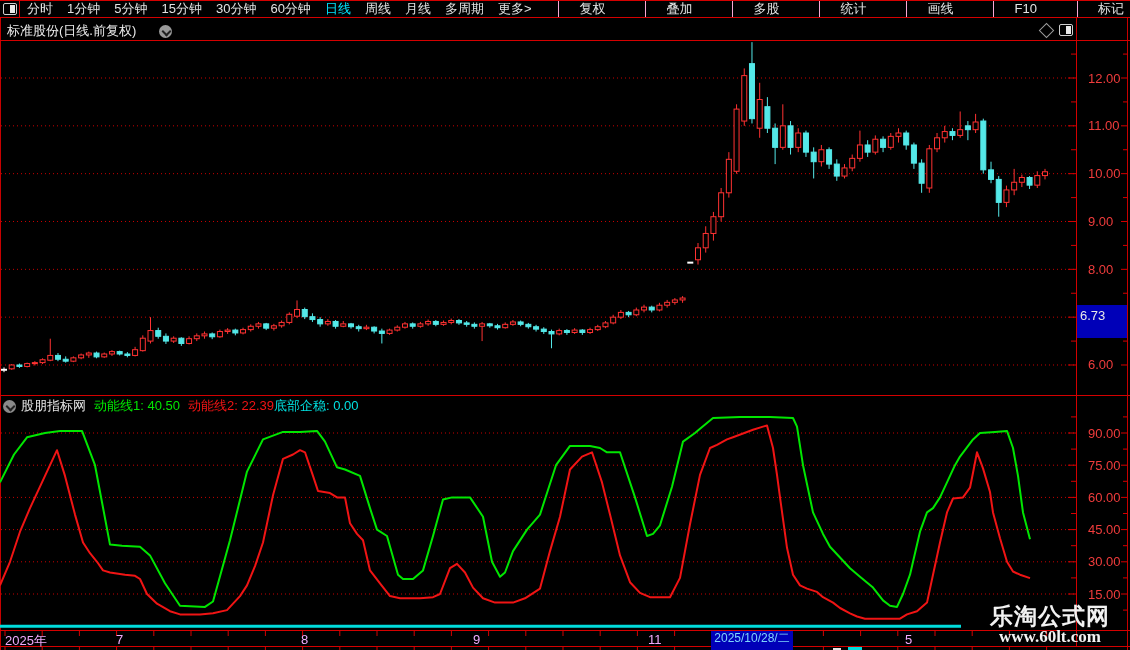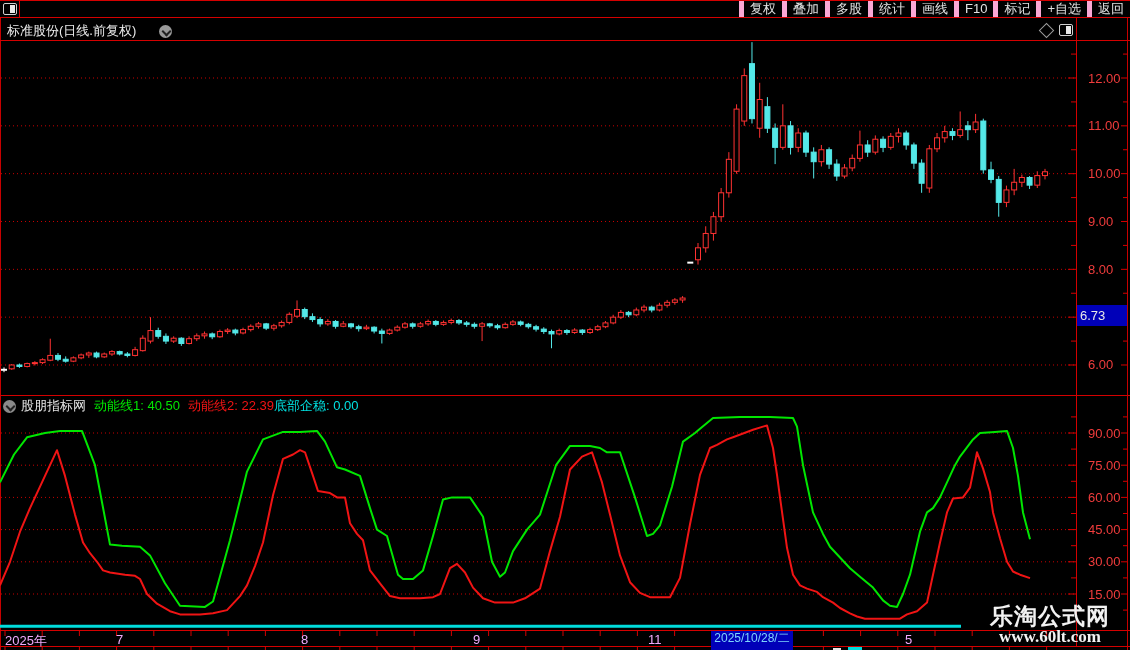--- a/index.html
+++ b/index.html
@@ -14,21 +14,21 @@
            border-top:1px solid #d40000;border-bottom:1px solid #d40000;
            display:flex;align-items:center;box-sizing:border-box;}
   .mb-iconcell{width:19px;height:16px;border-right:1px solid #d40000;display:flex;
                align-items:center;justify-content:center;flex:0 0 auto;}
   .winicon{width:12px;height:10px;border:1px solid #cfcfcf;border-radius:2px;position:relative;}
   .winicon::after{content:"";position:absolute;right:1px;top:1px;bottom:1px;width:5px;background:#e8e8e8;}
   .mb-left{display:flex;align-items:center;height:100%;}
   .menu-item{color:#e2e2e2;font-size:13px;padding:0 7px;line-height:16px;white-space:nowrap;cursor:default;}
   .menu-item.active{color:#00e5ff;}
   .mb-right{margin-left:auto;display:flex;height:100%;align-items:stretch;}
-  .mb-right .menu-item{border-left:5px solid #f9a8d4;display:flex;align-items:center;padding:0 6px;}
+  .mb-right .menu-item{border-left:1px solid #f9a8d4;display:flex;align-items:center;padding:0 20px;margin-left:20px;}
 
   
   .titlebar{position:absolute;left:1px;top:18px;width:1126px;height:22px;background:#000;}
   .chart-title{position:absolute;left:6px;top:4px;font-size:13px;color:#ececec;white-space:nowrap;}
   .chev-circle{display:inline-block;width:13px;height:13px;border-radius:50%;background:#9a9a9a;
                position:relative;vertical-align:-2px;}
   .chev-circle::after{content:"";position:absolute;left:3.5px;top:3px;width:5px;height:5px;
                border-right:2px solid #222;border-bottom:2px solid #222;transform:rotate(45deg);}
   .title-chev{position:absolute;left:158px;top:7px;}
   .diamond{position:absolute;left:1040px;top:7px;width:9px;height:9px;border:1px solid #9a9a9a;
@@ -46,21 +46,21 @@
   .ind-src{color:#e5e5e5;margin-right:8px;}
   .ind-v1{color:#00e600;margin-right:8px;}
   .ind-v2{color:#f01414;}
   .ind-v3{color:#00e0e0;}
 
   
   .xaxis{position:absolute;left:0;top:631px;width:1130px;height:16px;}
   .xlabel{position:absolute;top:1px;font-size:13px;color:#f0abfc;white-space:nowrap;}
 
   
-  .cursor-price{position:absolute;left:1077px;top:305px;width:50px;height:21px;background:#0000b8;
+  .cursor-price{position:absolute;left:1077px;top:305px;width:50px;height:33px;background:#0000b8;
                 color:#e8e8e8;font-size:13px;line-height:21px;padding-left:3px;box-sizing:border-box;}
   .cursor-date{position:absolute;left:711px;top:631px;width:82px;height:22px;background:#0000b8;
                color:#7dd3fc;font-size:12px;line-height:15px;text-align:center;}
 
   
   .watermark{position:absolute;left:985px;top:604px;width:130px;text-align:center;color:#f2f2f2;}
   .wm1{font-size:23px;font-weight:bold;letter-spacing:1px;line-height:24px;}
   .wm2{font-family:"Liberation Serif",serif;font-size:17px;font-weight:bold;line-height:18px;}
 </style>
 </head>
@@ -488,20 +488,33 @@
     <rect x="1042.5" y="171.75326800000005" width="5" height="3.8266639999999086" fill="#000" stroke="#ff3232" stroke-width="1"></rect>
     <polyline points="0,482.4 14,454.5 27,437.3 45,433.0 60,430.9 82,430.9 95,465.2 110,544.6 122,545.7 140,546.8 150,555.4 165,583.3 180,605.8 205,606.9 213,601.5 230,540.3 247,471.6 263,439.4 283,431.9 300,431.9 317,430.9 325,441.6 337,467.3 345,469.5 360,475.9 370,508.1 377,529.6 387,536.0 398,574.7 403,579.0 413,579.0 423,570.4 433,536.0 443,499.5 452,497.4 470,497.4 483,516.7 492,561.8 500,576.8 505,572.5 513,551.1 527,529.6 540,514.6 556,465.2 570,445.9 590,445.9 600,448.0 607,452.3 620,452.3 635,497.4 647,536.0 653,533.9 660,525.3 672,486.7 683,441.6 695,433.0 700,428.7 713,418.0 740,416.9 770,416.9 793,418.0 797,426.6 803,465.2 813,512.4 823,533.9 830,546.8 840,557.5 850,568.2 860,576.8 873,587.6 883,600.4 890,605.8 897,606.9 903,594.0 910,574.7 920,531.7 927,512.4 933,508.1 940,497.4 947,482.4 955,465.2 960,456.6 973,439.4 980,433.0 995,431.9 1007,430.9 1013,448.0 1018,475.9 1023,512.4 1030,539.3" fill="none" stroke="#00e600" stroke-width="2" stroke-linejoin="round"></polyline>
     <polyline points="0,585.4 10,561.8 20,531.7 30,508.1 45,475.9 57,450.2 65,475.9 75,514.6 83,542.5 90,553.2 97,561.8 103,570.4 110,572.5 125,574.7 135,575.8 140,579.0 147,594.0 157,603.7 170,611.2 180,614.4 200,614.4 213,613.3 227,610.1 240,596.1 247,585.4 255,566.1 263,542.5 273,495.3 283,458.8 293,454.5 300,450.2 305,452.3 313,475.9 318,491.0 330,493.1 337,497.4 345,497.4 350,523.2 357,533.9 363,540.3 370,570.4 380,583.3 390,596.1 400,598.3 420,598.3 433,597.2 440,594.0 450,568.2 457,563.9 465,572.5 473,587.6 483,598.3 495,602.6 513,602.6 525,598.3 540,588.6 550,551.1 560,516.7 570,469.5 582,456.6 592,452.3 602,482.4 610,514.6 620,555.4 630,582.2 640,592.9 650,597.2 670,597.2 680,577.9 690,524.2 700,474.9 710,448.0 717,444.8 727,439.4 733,437.3 753,429.8 763,426.6 767,425.5 773,448.0 777,474.9 780,497.4 787,547.8 793,574.7 800,585.4 807,588.6 817,591.9 823,597.2 833,602.6 840,608.0 850,613.3 857,616.5 865,618.7 900,618.7 907,614.4 917,611.2 927,602.6 933,574.7 940,542.5 947,512.4 953,498.5 963,497.4 970,487.7 973,472.7 977,452.3 983,468.4 990,492.0 993,512.4 1000,538.2 1007,561.8 1013,571.5 1020,574.7 1030,578.1" fill="none" stroke="#f01414" stroke-width="2" stroke-linejoin="round"></polyline>
     <line x1="0" y1="626.203" x2="961" y2="626.203" stroke="#00dcdc" stroke-width="3"></line>
   </svg>
 
 <div class="menubar">
   <div class="mb-iconcell">
     <span class="winicon"></span>
   </div>
+  <div class="mb-left">
+      <span class="menu-item">分时</span>
+      <span class="menu-item">1分钟</span>
+      <span class="menu-item">5分钟</span>
+      <span class="menu-item">15分钟</span>
+      <span class="menu-item">30分钟</span>
+      <span class="menu-item">60分钟</span>
+      <span class="menu-item active">日线</span>
+      <span class="menu-item">周线</span>
+      <span class="menu-item">月线</span>
+      <span class="menu-item">多周期</span>
+      <span class="menu-item">更多&gt;</span>
+    </div>
   <div class="mb-right">
       <span class="menu-item">复权</span>
       <span class="menu-item">叠加</span>
       <span class="menu-item">多股</span>
       <span class="menu-item">统计</span>
       <span class="menu-item">画线</span>
       <span class="menu-item">F10</span>
       <span class="menu-item">标记</span>
       <span class="menu-item">+自选</span>
       <span class="menu-item">返回</span>

